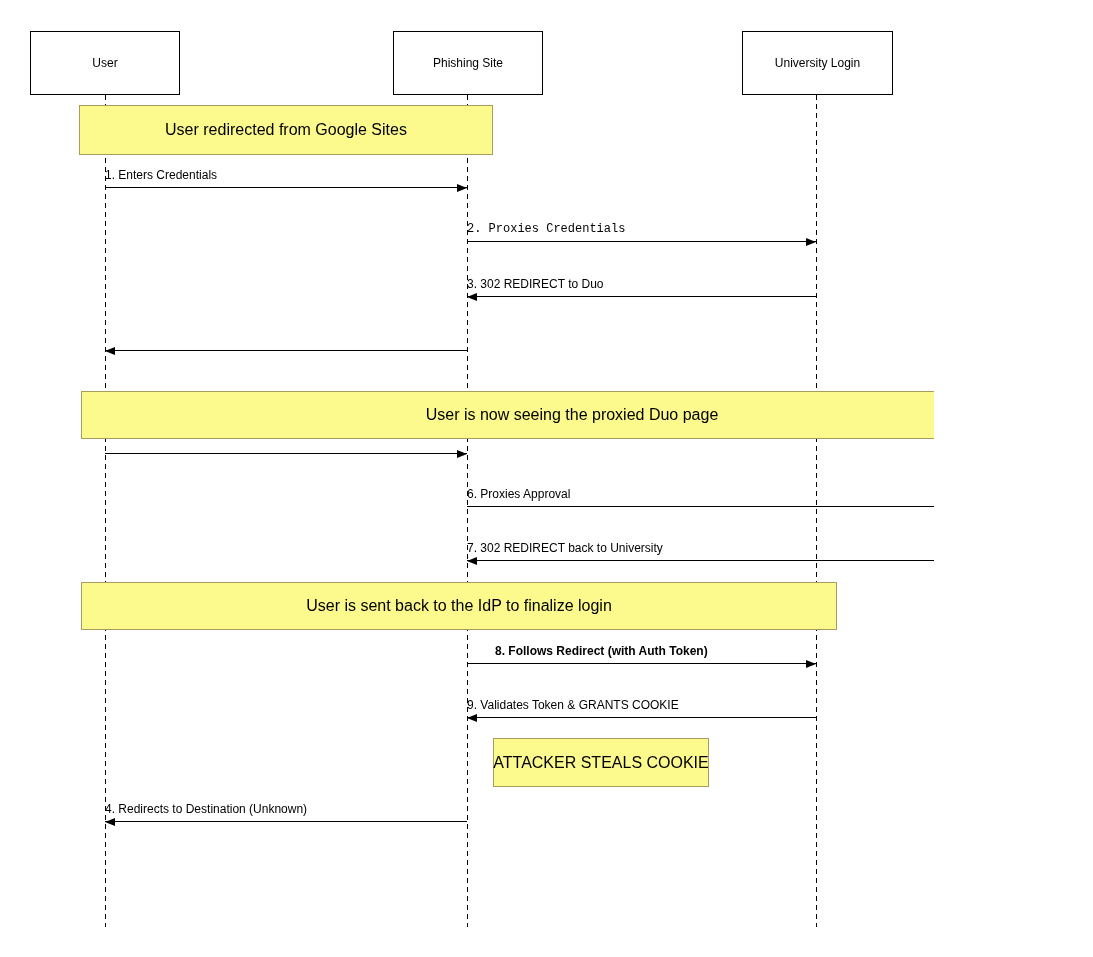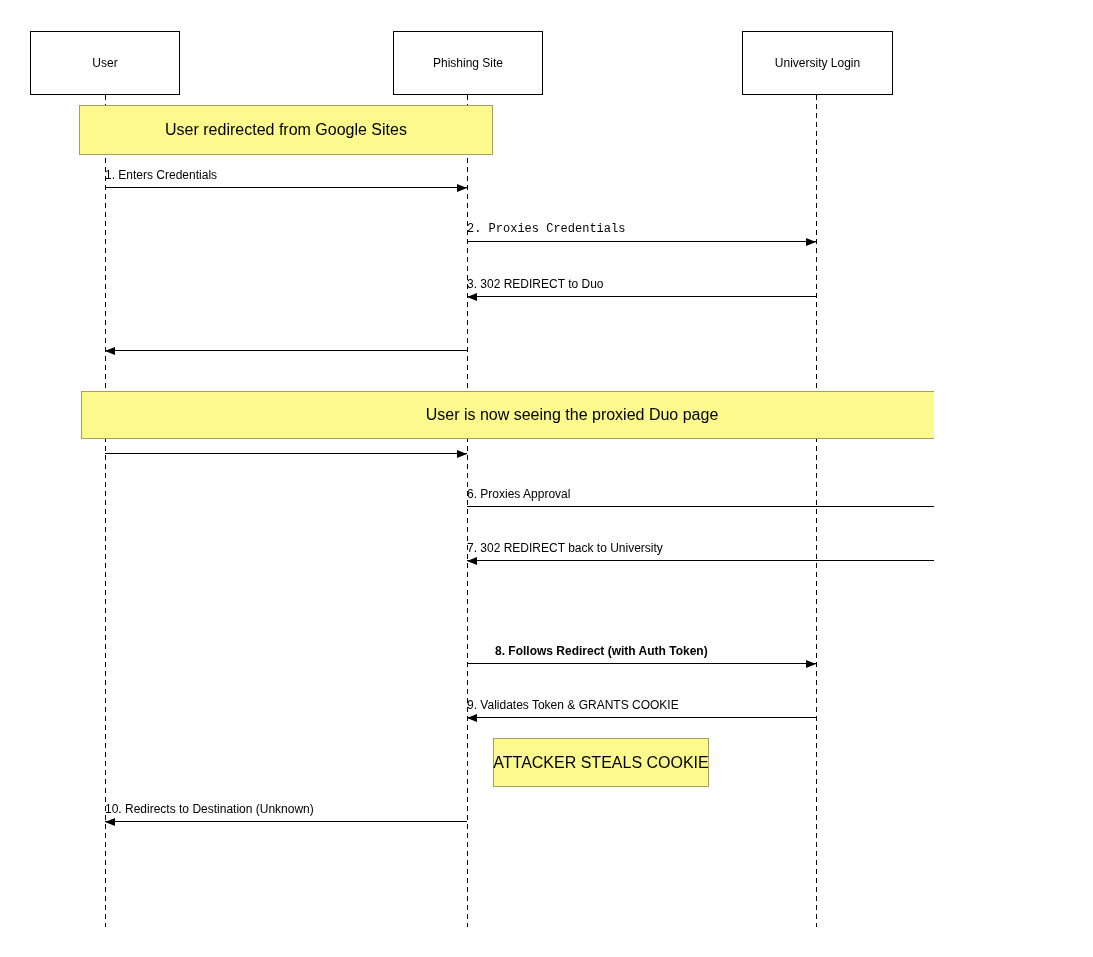--- a/index.html
+++ b/index.html
@@ -80,20 +80,23 @@
     </div>
     <div class="actor" style="left: 742px; top: 31px; width: 151px; height: 64px;">
       <div class="actor-label">University Login</div>
     </div>
     <div class="note" style="left: 79px; top: 105px; width: 414px; height: 50px;">
       <div class="note-label">User redirected from Google Sites</div>
     </div>
     <div class="note" style="left: 81px; top: 371px; width: 982px; height: 48px; margin-top: 20px;">
       <div class="note-label">User is now seeing the proxied Duo page</div>
     </div>
+    <div class="note" style="left: 81px; top: 582px; width: 756px; height: 48px;">
+      <div class="note-label">User is sent back to the IdP to finalize login</div>
+    </div>
     <div class="note" style="left: 493px; top: 738px; width: 216px; height: 49px;">
       <div class="note-label">ATTACKER STEALS COOKIE</div>
     </div>
     <div class="msg-line" style="left: 105px; top: 187px; width: 362px;"></div>
     <div class="arrowhead right" style="top: 183.5px; left: 457px;"></div>
     <div class="msg-label" style="left: 105px; top: 168px; width: 362px;">1. Enters Credentials</div>
     <div class="msg-line" style="left: 467px; top: 241px; width: 349px;"></div>
     <div class="arrowhead right" style="top: 237.5px; left: 806px;"></div>
     <div class="msg-label" style="left: 467px; top: 222px; width: 349px; font-family: Liberation Mono, monospace;">2. Proxies Credentials</div>
     <div class="msg-line" style="left: 467px; top: 296px; width: 349px;"></div>
@@ -110,14 +113,14 @@
     <div class="arrowhead left" style="top: 556.5px; left: 467px;"></div>
     <div class="msg-label" style="left: 467px; top: 541px; width: 529px;">7. 302 REDIRECT back to University</div>
     <div class="msg-line" style="left: 467px; top: 663px; width: 349px;"></div>
     <div class="arrowhead right" style="top: 659.5px; left: 806px;"></div>
     <div class="msg-label" style="left: 495px; top: 644px; width: 349px; font-weight: bold;">8. Follows Redirect (with Auth Token)</div>
     <div class="msg-line" style="left: 467px; top: 717px; width: 349px;"></div>
     <div class="arrowhead left" style="top: 713.5px; left: 467px;"></div>
     <div class="msg-label" style="left: 467px; top: 698px; width: 349px;">9. Validates Token &amp; GRANTS COOKIE</div>
     <div class="msg-line" style="left: 105px; top: 821px; width: 362px;"></div>
     <div class="arrowhead left" style="top: 817.5px; left: 105px;"></div>
-    <div class="msg-label" style="left: 105px; top: 802px; width: 362px;">10. Redirects to Destination (Unknown)</div>
+    <div class="msg-label" style="left: 105px; top: 802px; width: 362px;">4. Redirects to Destination (Unknown)</div>
   </div>
 
 </body></html>

